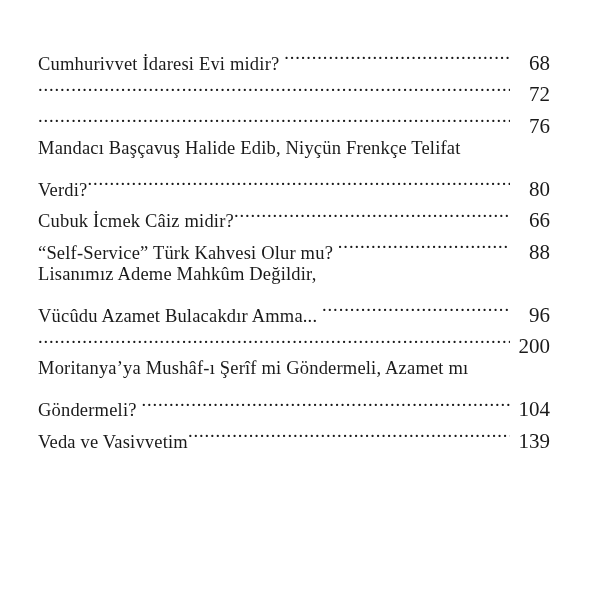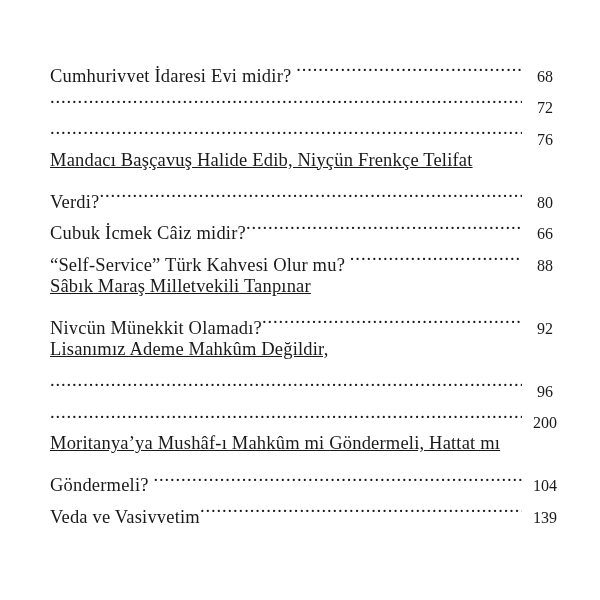--- a/index.html
+++ b/index.html
@@ -20,23 +20,22 @@
     position: relative;
     width: 600px;
     height: 600px;
     background: #ffffff;
     box-sizing: border-box;
     padding: 38px 50px 0 38px;
   }
 
   .toc-list {
     list-style: none;
-    margin: 12px;
+    margin: 0;
     padding: 0;
-    text-decoration: underline;
   }
 
   .toc-entry {
     margin: 0;
     padding: 0;
   }
 
   
   .toc-line {
     display: flex;
@@ -76,24 +75,24 @@
     top: 0;
     white-space: nowrap;
     letter-spacing: 0.9px;
     font-size: 18.5px;
     line-height: 31.5px;
     color: #1a1a1a;
   }
 
   .toc-page-no {
     flex: 0 0 auto;
-    text-align: center;
+    text-align: right;
     min-width: 34px;
     padding-left: 6px;
-    font-size: 16px;
+    font-size: 21px;
     font-variant-numeric: lining-nums;
   }
 </style>
 </head>
 <body>
 
 <div id="toc-page">
   <ul class="toc-list" id="toc-list">
       <li class="toc-entry">
         <div class="toc-line gap">
@@ -133,46 +132,37 @@
       </li>
       <li class="toc-entry">
         <div class="toc-line gap">
           <span class="toc-title">“Self-Service” Türk Kahvesi Olur mu?</span>
           <span class="toc-leader"></span>
           <span class="toc-page-no">88</span>
         </div>
       </li>
       <li class="toc-entry">
         <div class="toc-line cont">
-          <span class="toc-title">Sâbık Maraş Milletvekili Tanpınar</span>
-        </div>
-        <div class="toc-line">
-          <span class="toc-title">Niyçün Münekkit Olamadı?</span>
-          <span class="toc-leader"></span>
-          <span class="toc-page-no">92</span>
-        </div>
-      </li>
-      <li class="toc-entry">
-        <div class="toc-line cont">
           <span class="toc-title">Lisanımız Ademe Mahkûm Değildir,</span>
         </div>
         <div class="toc-line gap">
+          <span class="toc-title">Vücûdu Azamet Bulacakdır Amma...</span>
           <span class="toc-leader"></span>
           <span class="toc-page-no">96</span>
         </div>
       </li>
       <li class="toc-entry">
         <div class="toc-line gap">
           <span class="toc-leader"></span>
           <span class="toc-page-no">200</span>
         </div>
       </li>
       <li class="toc-entry">
         <div class="toc-line cont">
-          <span class="toc-title">Moritanya’ya Mushâf-ı Mahkûm mi Göndermeli, Hattat mı</span>
+          <span class="toc-title">Moritanya’ya Mushâf-ı Şerîf mi Göndermeli, Azamet mı</span>
         </div>
         <div class="toc-line gap">
           <span class="toc-title">Göndermeli?</span>
           <span class="toc-leader"></span>
           <span class="toc-page-no">104</span>
         </div>
       </li>
       <li class="toc-entry">
         <div class="toc-line">
           <span class="toc-title">Veda ve Vasiyyetim</span>

